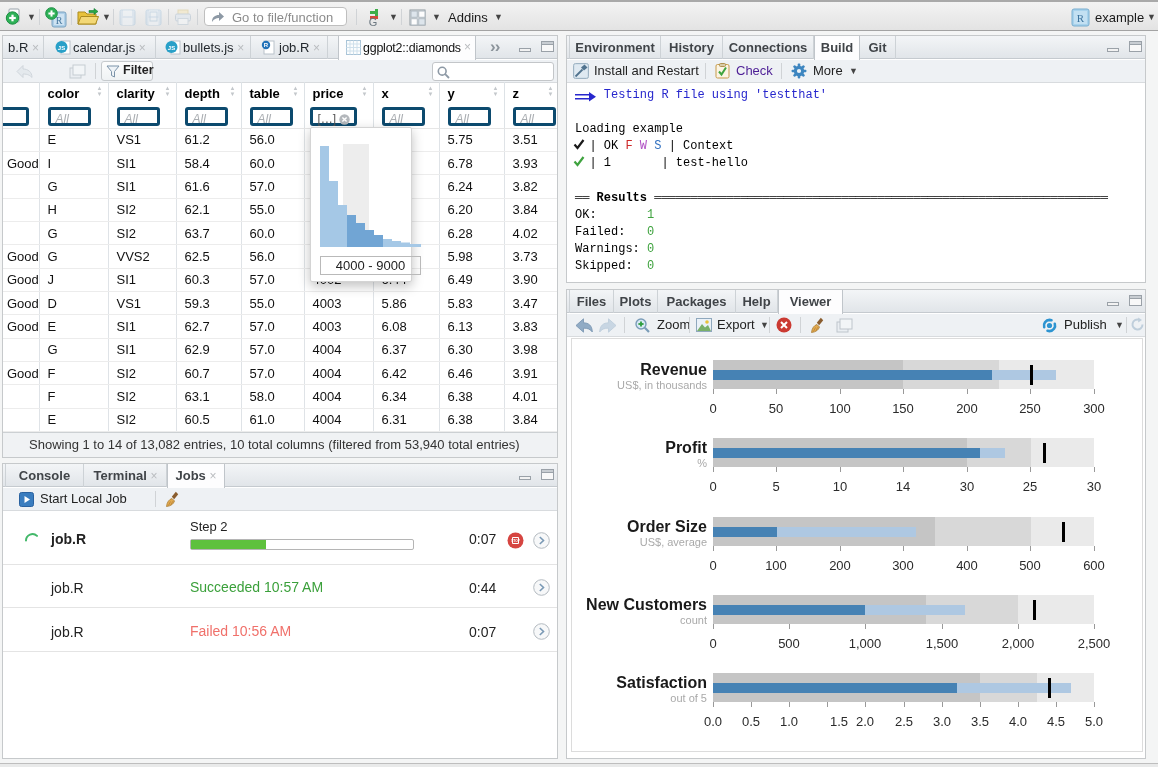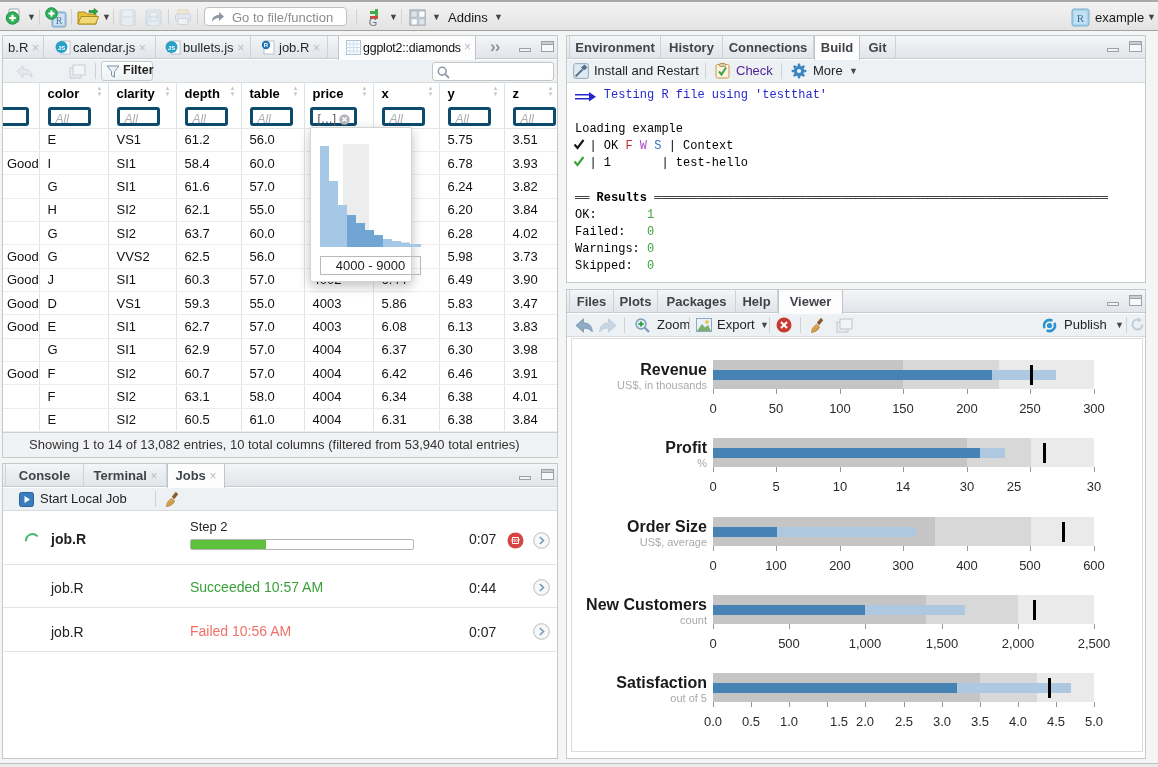--- a/index.html
+++ b/index.html
@@ -632,21 +632,21 @@
       <div class="tk" style="left:273px;"></div>
       <div class="tk" style="left:336px;"></div>
       <div class="tk" style="left:400px;"></div>
       <div class="tk" style="left:463px;"></div>
       <div class="tk" style="left:527px;"></div>
     <div class="tl" style="left:111px;">0</div>
       <div class="tl" style="left:174px;">5</div>
       <div class="tl" style="left:238px;">10</div>
       <div class="tl" style="left:301px;">14</div>
       <div class="tl" style="left:365px;">30</div>
-      <div class="tl" style="left:412px;">25</div>
+      <div class="tl" style="left:428px;">25</div>
       <div class="tl" style="left:492px;">30</div>
   </div>
   <div class="chart" style="top:227px;">
     <div class="ct">Order Size</div>
       <div class="cs">US$, average</div>
     <div class="b0" style="width:381px;"></div>
       <div class="b1" style="width:318px;"></div>
       <div class="b2" style="width:222px;"></div>
     <div class="m1" style="width:203px;"></div>
       <div class="m0" style="width:64px;"></div>

